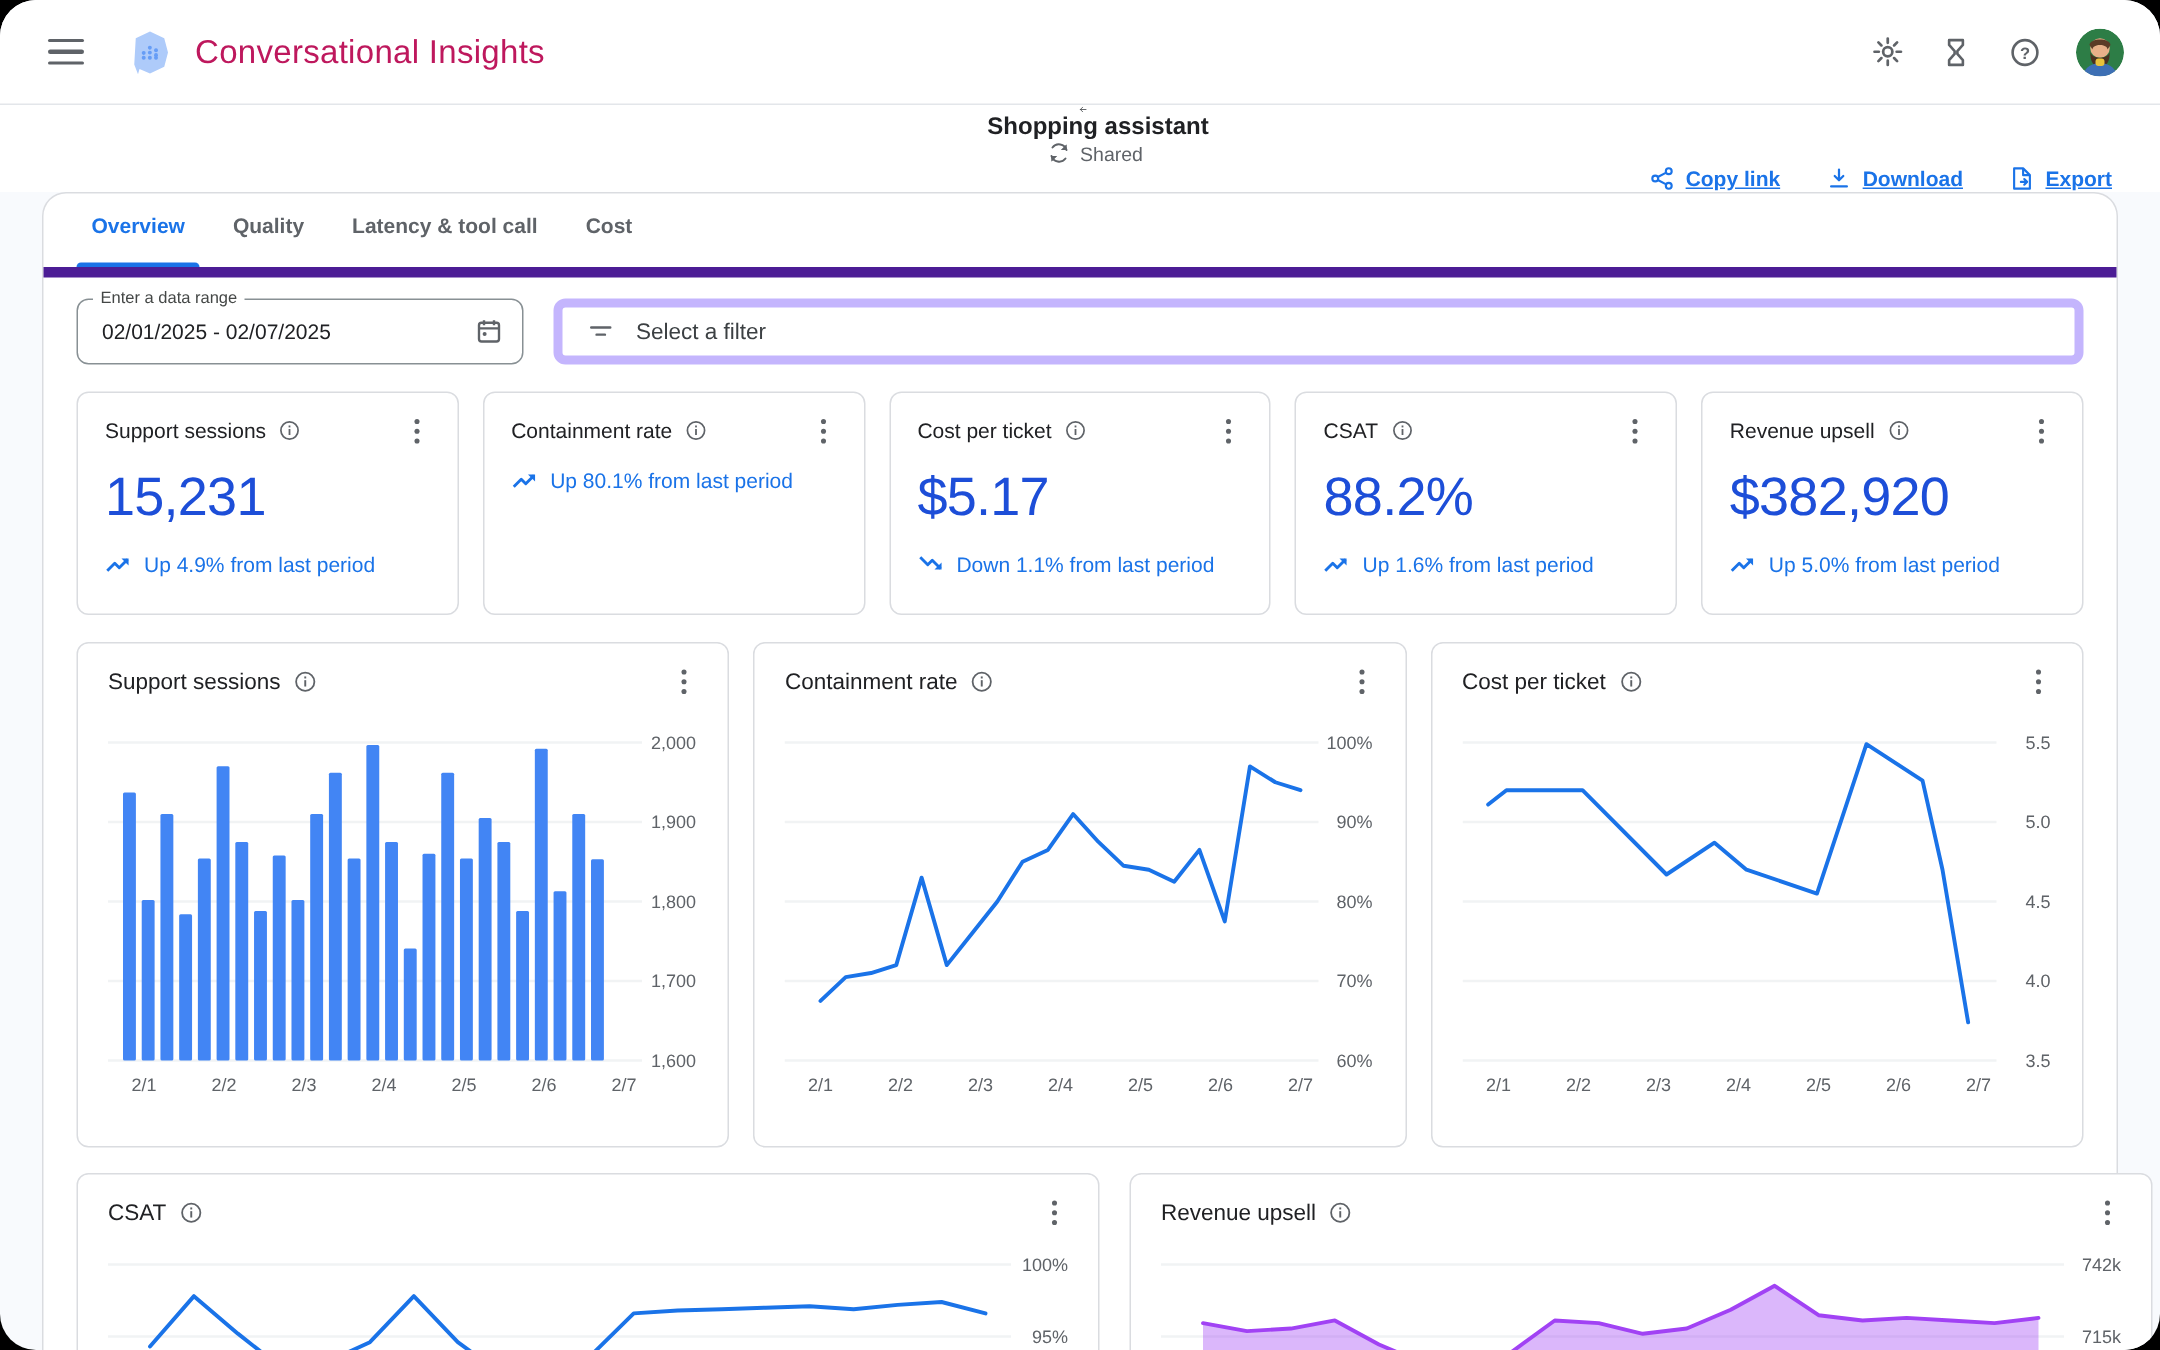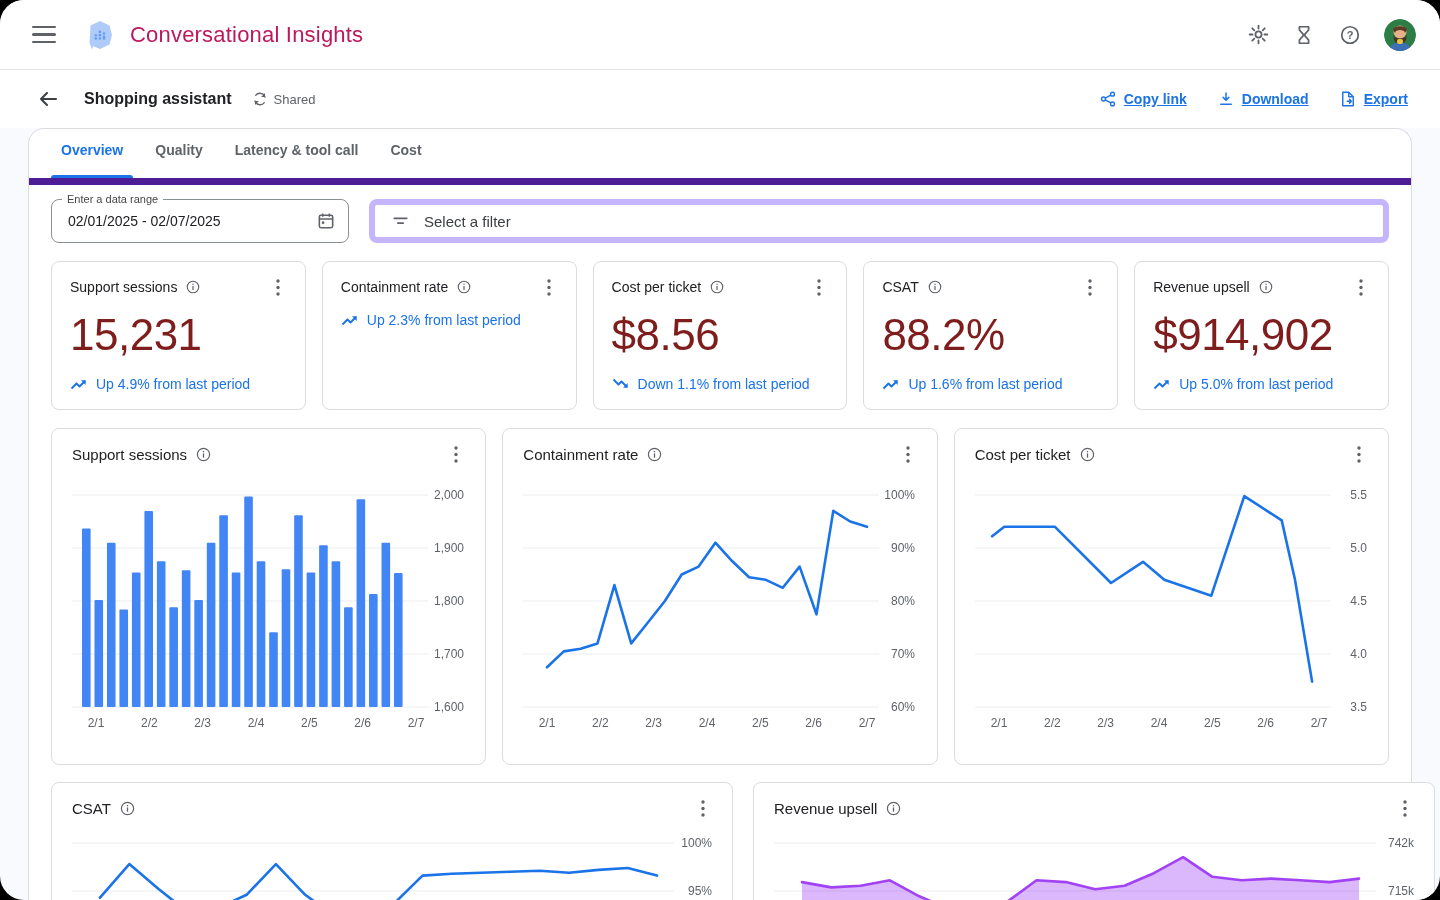--- a/index.html
+++ b/index.html
@@ -10,21 +10,21 @@
   .appbar { height:70px; background:#fff; border-bottom:1px solid #e3e6ea; display:flex; align-items:center; padding:0 24px; }
   .hamburger { width:24px; height:24px; margin-left:8px; display:flex; flex-direction:column; justify-content:center; gap:5px; cursor:pointer; }
   .hamburger span { display:block; height:2.5px; background:#5f6368; border-radius:2px; }
   .applogo { width:32px; height:32px; margin-left:28px; }
   .apptitle { font-size:22px; color:#be185d; margin-left:14px; letter-spacing:.2px; }
   .appbar-right { margin-left:auto; display:flex; align-items:center; gap:22px; }
   .abicon { width:24px; height:24px; color:#5f6368; display:flex; align-items:center; justify-content:center; cursor:pointer; }
   .avatar { width:32px; height:32px; border-radius:50%; overflow:hidden; cursor:pointer; }
 
   
-  .toolbar { height:58px; background:#fff; display:flex; align-items:center; padding:0 32px; }
+  .toolbar { height:58px; background:#fff; display:flex; align-items:center; padding:0 32px;flex-direction:column; }
   .back { width:24px; height:24px; color:#3c4043; margin-left:4px; cursor:pointer; }
   .report-title { font-size:16px; font-weight:bold; color:#202124; margin-left:24px; }
   .shared { display:flex; align-items:center; gap:6px; margin-left:20px; color:#5f6368; font-size:13px; cursor:pointer; }
   .toolbar-right { margin-left:auto; display:flex; align-items:center; gap:30px; }
   .tlink { display:flex; align-items:center; gap:7px; color:#1a73e8; font-size:14px; font-weight:bold; cursor:pointer;text-decoration:underline; }
 
   
   .main-card { margin:0 28px; background:#fff; border:1px solid #dadce0; border-bottom:none; border-radius:16px 16px 0 0; min-height:772px; }
   .tabs { height:56px; border-bottom:7px solid #4c1d95; display:flex; align-items:flex-end; padding:0 16px; }
   .tab { position:relative; padding:0 16px; height:56px; display:flex; align-items:center; font-size:14px; font-weight:bold; color:#5f6368; cursor:pointer; }
@@ -38,21 +38,21 @@
   .datefield .fvalue { font-size:14px; color:#202124; flex:1; }
   .filterfield { flex:1; height:44px; border:6px solid #c4b5fd; border-radius:8px; display:flex; align-items:center; gap:14px; padding:0 16px; background:#fff; cursor:text; }
   .filterfield .placeholder { font-size:15px; color:#3c4043; }
 
   
   .kpi-row { display:grid; grid-template-columns:repeat(5,1fr); gap:16px; padding:18px 22px 0 22px; }
   .kpi { border:1px solid #dadce0; border-radius:8px; background:#fff; padding:16px 18px; height:149px; }
   .kpi-head { display:flex; align-items:center; gap:8px; }
   .kpi-title { font-size:14px; color:#202124; }
   .kebab { margin-left:auto; color:#5f6368; cursor:pointer; width:18px; height:18px; display:flex; align-items:center; justify-content:center; }
-  .kpi-value { font-size:44px; color:#7f1d1d; margin-top:14px; letter-spacing:-.5px; }
+  .kpi-value { font-size:36px; color:#1d4ed8; margin-top:14px; letter-spacing:-.5px; }
   .kpi-trend { display:flex; align-items:center; gap:8px; margin-top:15px; color:#1a73e8; font-size:14px; }
 
   
   .charts-row1 { display:grid; grid-template-columns:repeat(3,1fr); gap:16px; padding:18px 22px 0 22px; }
   .charts-row2 { display:grid; grid-template-columns:repeat(2,1fr); gap:20px; padding:17px 22px 0 22px; }
   .chart-card { border:1px solid #dadce0; border-radius:8px; background:#fff; padding:16px 20px; }
   .chart-head { display:flex; align-items:center; gap:8px; }
   .chart-title { font-size:15px; color:#202124; }
   .chart-body { margin-top:6px; }
   .row1 .chart-card { height:337px; }
@@ -229,42 +229,42 @@
                 <circle cx="2" cy="8.5" r="1.7" fill="#5f6368"></circle>
                 <circle cx="2" cy="15" r="1.7" fill="#5f6368"></circle>
               </svg>
             </span>
         </div>
         <div class="kpi-trend">
           <svg width="18" height="18" viewBox="0 0 18 18">
               <path d="M1.5 13.5 6.5 8.5 9.5 11.5 15 6" fill="none" stroke="#1a73e8" stroke-width="1.9" stroke-linejoin="round"></path>
               <path d="M11 5.3h4.7V10Z" fill="#1a73e8"></path>
             </svg>
-          <span>Up 2.3% from last period</span>
+          <span>Up 80.1% from last period</span>
         </div>
       </div>
       <div class="kpi">
         <div class="kpi-head">
           <span class="kpi-title">Cost per ticket</span>
           <span class="info-ic">
               <svg width="16" height="16" viewBox="0 0 24 24" fill="none">
                 <circle cx="12" cy="12" r="8.6" stroke="currentColor" stroke-width="1.7"></circle>
                 <rect x="11.1" y="10.5" width="1.8" height="6" fill="currentColor"></rect>
                 <rect x="11.1" y="7" width="1.8" height="1.9" fill="currentColor"></rect>
               </svg>
             </span>
           <span class="kebab">
               <svg width="4" height="17" viewBox="0 0 4 17">
                 <circle cx="2" cy="2" r="1.7" fill="#5f6368"></circle>
                 <circle cx="2" cy="8.5" r="1.7" fill="#5f6368"></circle>
                 <circle cx="2" cy="15" r="1.7" fill="#5f6368"></circle>
               </svg>
             </span>
         </div>
-        <div class="kpi-value">$8.56</div>
+        <div class="kpi-value">$5.17</div>
         <div class="kpi-trend">
           <svg width="18" height="18" viewBox="0 0 18 18">
               <path d="M1.5 4.5 6.5 9.5 9.5 6.5 15 12" fill="none" stroke="#1a73e8" stroke-width="1.9" stroke-linejoin="round"></path>
               <path d="M11 12.7h4.7V8Z" fill="#1a73e8"></path>
             </svg>
           <span>Down 1.1% from last period</span>
         </div>
       </div>
       <div class="kpi">
         <div class="kpi-head">
@@ -304,21 +304,21 @@
               </svg>
             </span>
           <span class="kebab">
               <svg width="4" height="17" viewBox="0 0 4 17">
                 <circle cx="2" cy="2" r="1.7" fill="#5f6368"></circle>
                 <circle cx="2" cy="8.5" r="1.7" fill="#5f6368"></circle>
                 <circle cx="2" cy="15" r="1.7" fill="#5f6368"></circle>
               </svg>
             </span>
         </div>
-        <div class="kpi-value">$914,902</div>
+        <div class="kpi-value">$382,920</div>
         <div class="kpi-trend">
           <svg width="18" height="18" viewBox="0 0 18 18">
               <path d="M1.5 13.5 6.5 8.5 9.5 11.5 15 6" fill="none" stroke="#1a73e8" stroke-width="1.9" stroke-linejoin="round"></path>
               <path d="M11 5.3h4.7V10Z" fill="#1a73e8"></path>
             </svg>
           <span>Up 5.0% from last period</span>
         </div>
       </div>
     </div>
 

